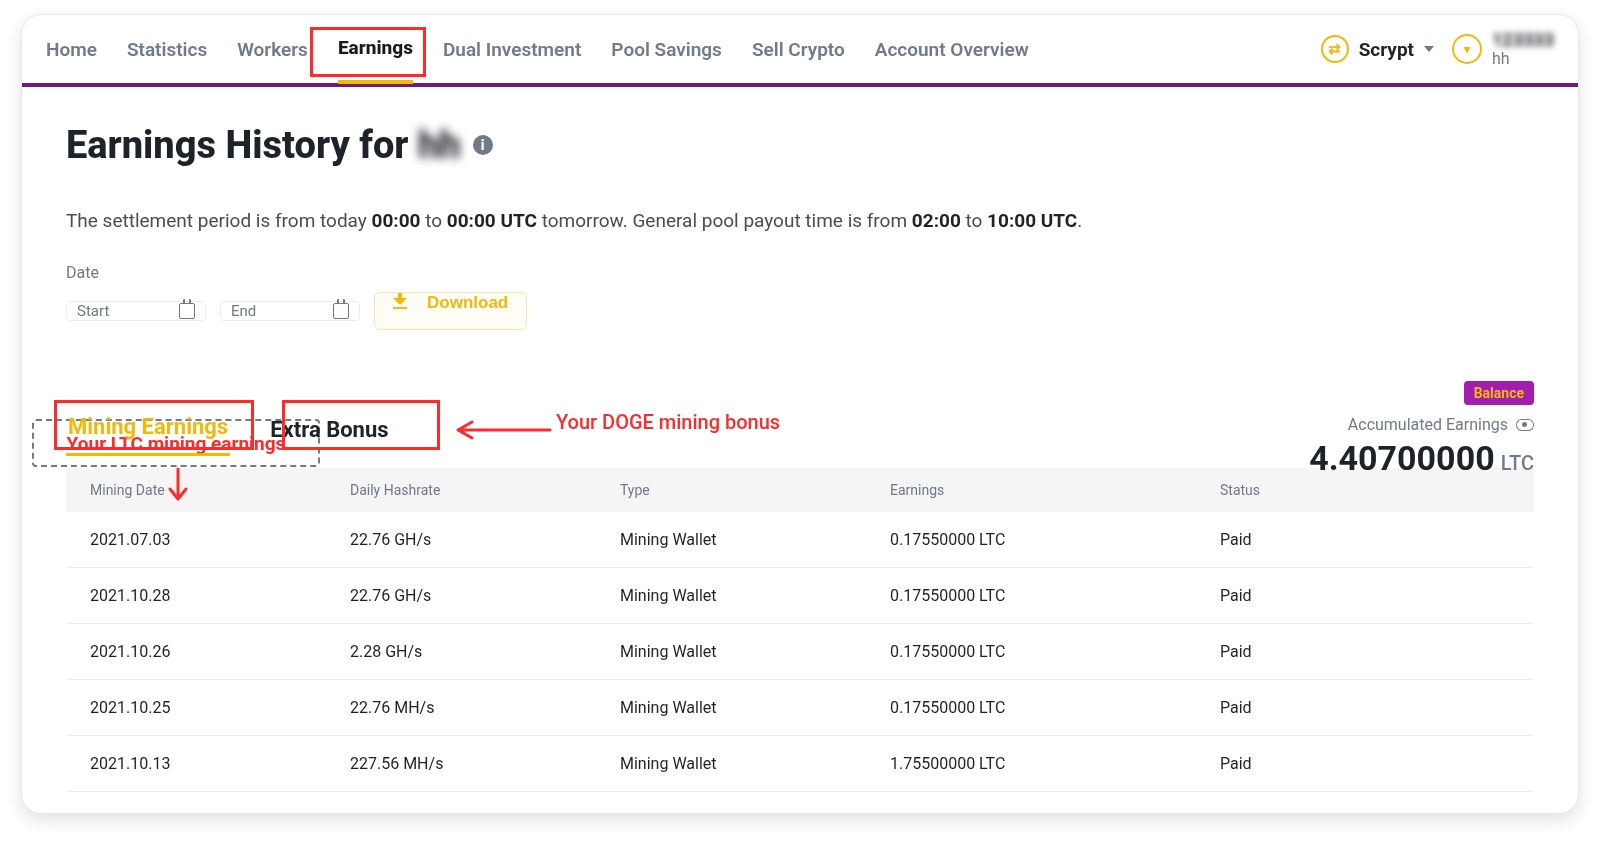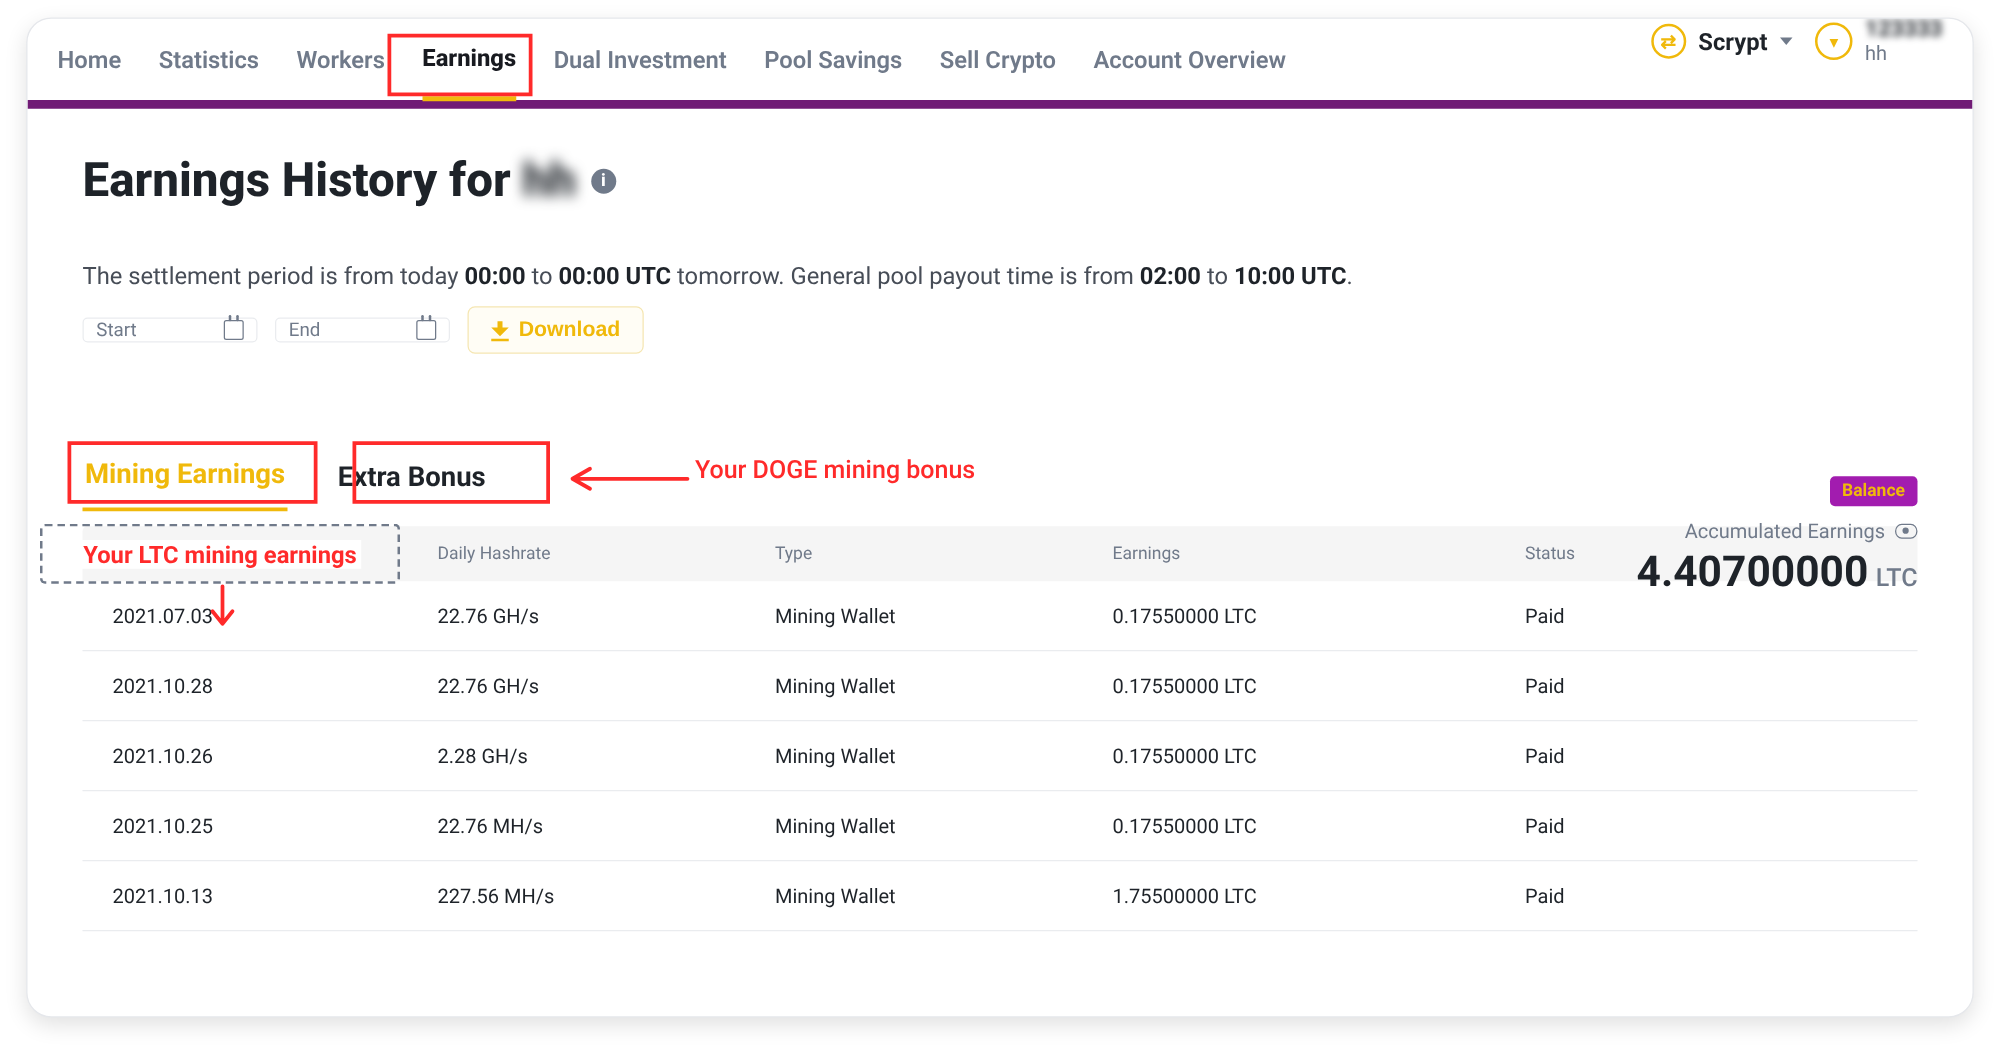--- a/index.html
+++ b/index.html
@@ -18,22 +18,22 @@
     border-radius: 20px;
     box-shadow: 0 6px 18px rgba(0,0,0,0.12);
     background: #fff;
     height: 800px;
     overflow: hidden;
     position: relative;
   }
   
   .nav {
     display: flex;
-    align-items: flex-start;
-    border-bottom: 7px solid #701a75;
+    align-items: center;
+    border-bottom: 4px solid #701a75;
     padding: 0 24px;
     height: 72px;
     position: relative;
   }
   .nav-items { display: flex; gap: 30px; align-items: center; height: 100%; }
   .nav-link {
     color: #707a8a;
     font-size: 19px;
     font-weight: 600;
     cursor: pointer;
@@ -108,21 +108,21 @@
   .date-box {
     width:140px; height:20px; border:1px solid #eaecef; border-radius:4px;
     display:flex; align-items:center; justify-content:space-between; padding:0 10px;
     color:#707a8a; font-size:15px;
   }
   .cal-ico { width:16px;height:16px;border:1.5px solid #707a8a;border-radius:2px;position:relative; }
   .cal-ico::before, .cal-ico::after { content:''; position:absolute; top:-5px; width:2px; height:5px; background:#707a8a; border-radius:1px; }
   .cal-ico::before { left:3px; } .cal-ico::after { right:3px; }
 
   .dl-btn {
-    display:flex; align-items:center; gap:8px;
+    display:flex; gap:20px;
     height:38px; padding:0 18px; border:1.5px solid #f5e6b2; background:#fffdf5;
     border-radius:6px; color:#f0b90b; font-weight:700; font-size:17px; cursor:pointer;
   }
   .dl-ico { position:relative; width:14px; height:14px; }
   .dl-ico::before { content:''; position:absolute; left:5px; top:0; width:4px; height:9px; background:#f0b90b; }
   .dl-ico::after { content:''; position:absolute; left:0; top:5px; width:0; height:0;
     border-left:7px solid transparent; border-right:7px solid transparent; border-top:7px solid #f0b90b; }
   .dl-base { position:absolute; left:0; bottom:-2px; width:14px; height:2px; background:#f0b90b; }
 
   
@@ -221,20 +221,21 @@
       <h1 class="title">
         <span>Earnings History for </span><span class="title-blur">hh</span>
       </h1>
       <span class="info-dot">i</span>
     </div>
 
     <p class="subtitle">
       <span>The settlement period is from today </span><b>00:00</b><span> to </span><b>00:00 UTC</b><span> tomorrow. General pool payout time is from </span><b>02:00</b><span> to </span><b>10:00 UTC</b><span>.</span><br>
     </p>
 
+    <div class="date-label">Date</div>
     <div class="date-row">
       <div class="date-box">
         <span>Start</span>
         <span class="cal-ico"></span>
       </div>
       <div class="date-box">
         <span>End</span>
         <span class="cal-ico"></span>
       </div>
       <button class="dl-btn">

